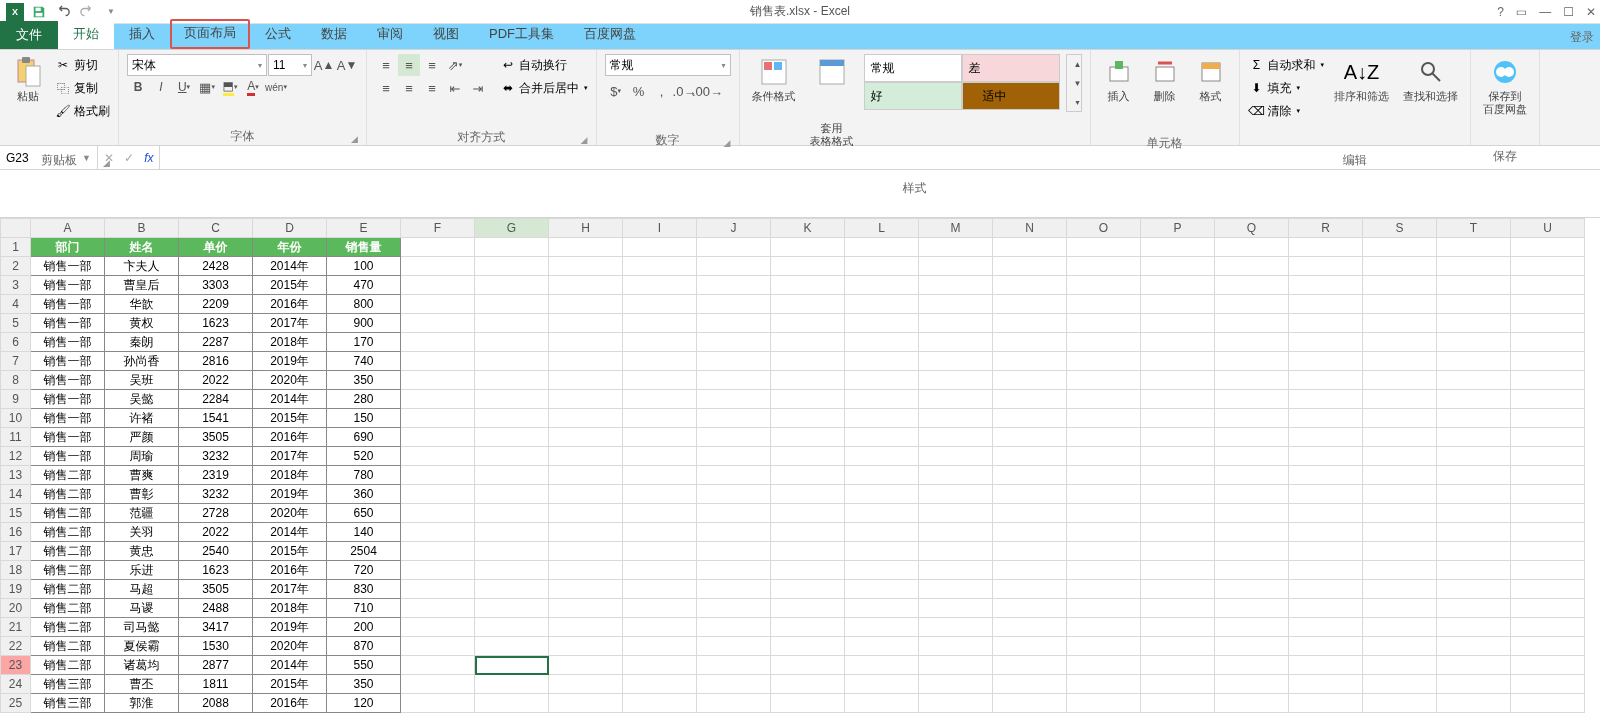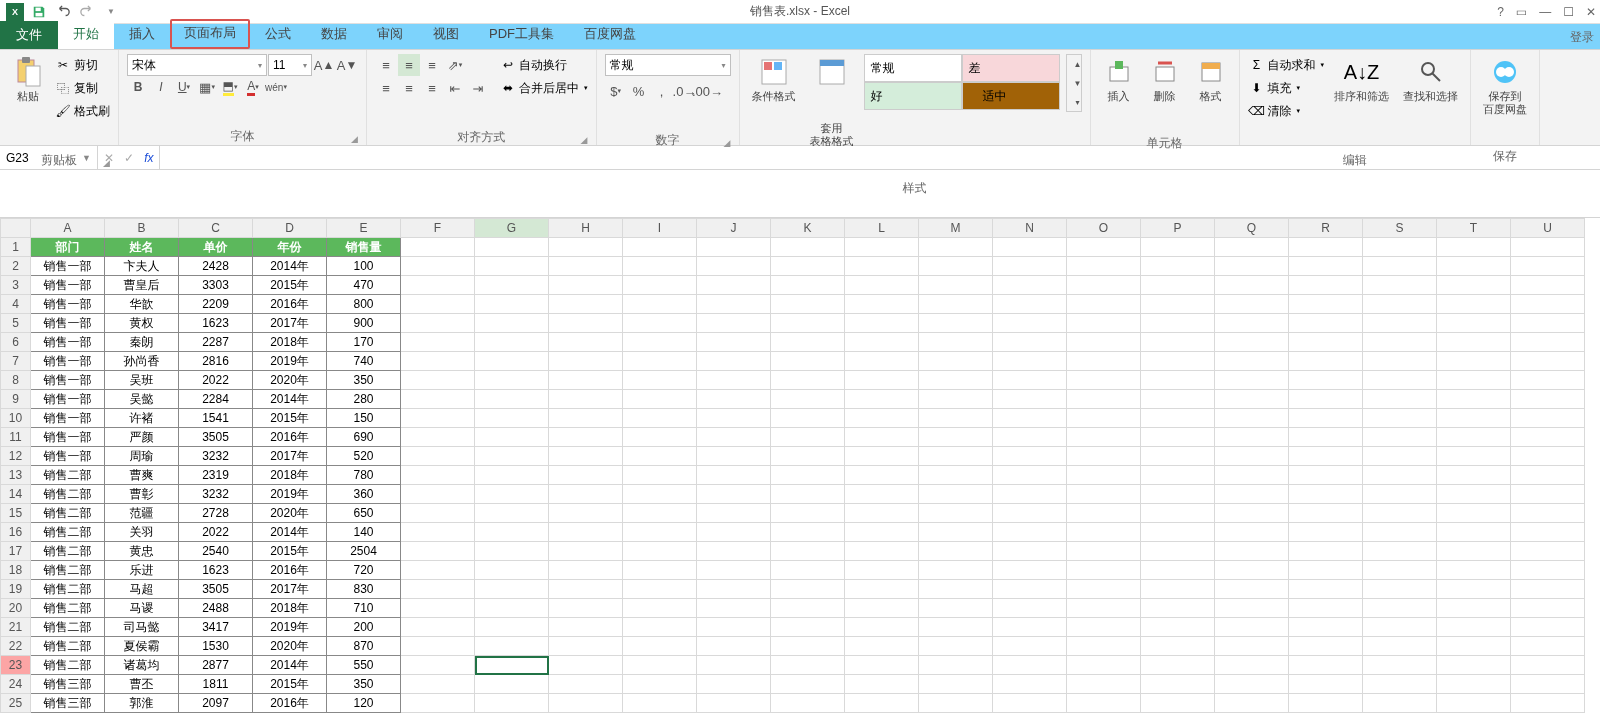--- a/index.html
+++ b/index.html
@@ -990,21 +990,21 @@
           <td class=""></td>
           <td class=""></td>
           <td class=""></td>
           <td class=""></td>
           <td class=""></td>
         </tr>
         <tr>
           <th class="rowhdr">25</th>
           <td class="data-cell">销售三部</td>
           <td class="data-cell">郭淮</td>
-          <td class="data-cell">2097</td>
+          <td class="data-cell">2088</td>
           <td class="data-cell">2016年</td>
           <td class="data-cell">120</td>
           <td class=""></td>
           <td class=""></td>
           <td class=""></td>
           <td class=""></td>
           <td class=""></td>
           <td class=""></td>
           <td class=""></td>
           <td class=""></td>

